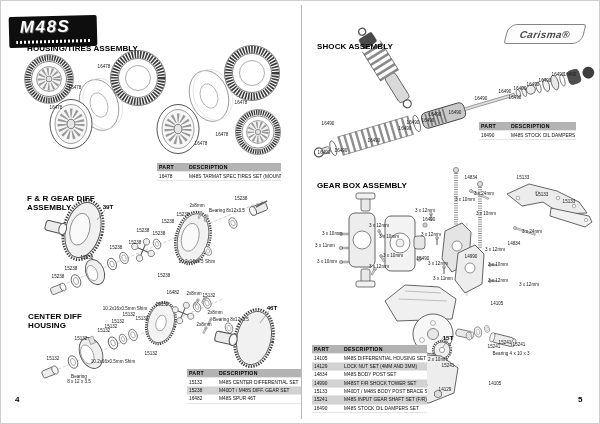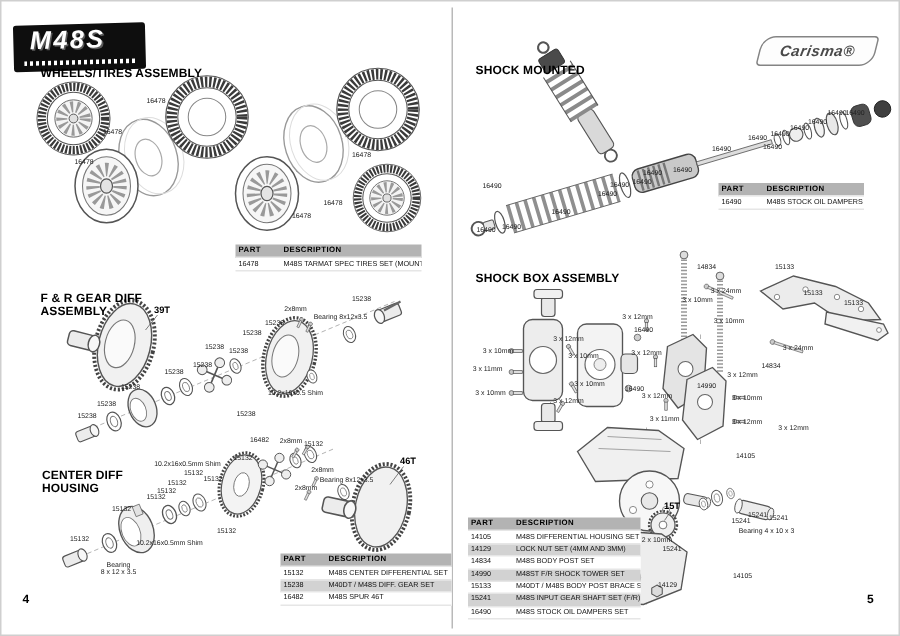--- a/index.html
+++ b/index.html
@@ -296,27 +296,27 @@
   <div class="divider"></div>
 
   <div class="logo">
     <span class="logo-text">M48S</span>
     <span class="logo-streaks"></span>
   </div>
   <div class="brand">
     <span>Carisma®</span>
   </div>
 
-  <div class="h" style="left:26px;top:44px">WHEELS/TIRES ASSEMBLY</div>
+  <div class="h" style="left:26px;top:44px">HOUSING/TIRES ASSEMBLY</div>
   <div class="h" style="left:26px;top:194px">F &amp; R GEAR DIFF
 ASSEMBLY</div>
   <div class="h" style="left:27px;top:312px">CENTER DIFF
 HOUSING</div>
-  <div class="h" style="left:316px;top:42px">SHOCK MOUNTED</div>
-  <div class="h" style="left:316px;top:181px">SHOCK BOX ASSEMBLY</div>
+  <div class="h" style="left:316px;top:42px">SHOCK ASSEMBLY</div>
+  <div class="h" style="left:316px;top:181px">GEAR BOX ASSEMBLY</div>
 
   <div class="labels">
       <span class="plabel" style="left: 103px; top: 66px;">16478</span>
       <span class="plabel" style="left: 74px; top: 87px;">16478</span>
       <span class="plabel" style="left: 55px; top: 107px;">16478</span>
       <span class="plabel" style="left: 240px; top: 102px;">16478</span>
       <span class="plabel" style="left: 221px; top: 134px;">16478</span>
       <span class="plabel" style="left: 200px; top: 143px;">16478</span>
     </div>
   <div class="labels">

